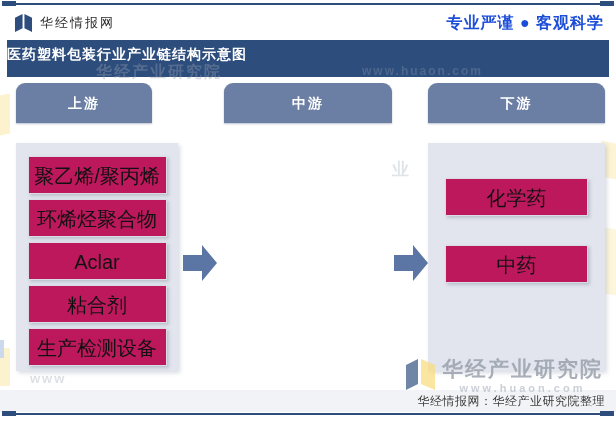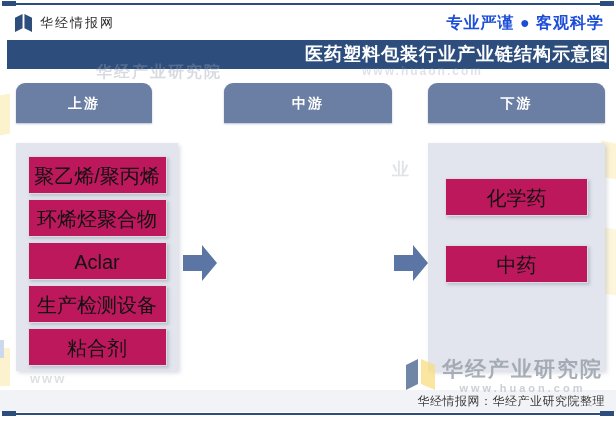--- a/index.html
+++ b/index.html
@@ -13,22 +13,22 @@
   .rule.bottom{top:413px;}
   .rule-cap{position:absolute;width:14px;height:5px;background:#2d4d7d;}
   .cap-tl{left:2px;top:1px;} .cap-tr{right:2px;top:1px;}
   .cap-bl{left:2px;top:411px;} .cap-br{right:2px;top:411px;}
   
   .masthead{position:absolute;top:8px;left:14px;right:12px;height:30px;
     display:flex;justify-content:space-between;align-items:center;}
   .brand{display:flex;align-items:flex-start;gap:7px;font-size:13px;color:#2b2b2b;letter-spacing:2px;}
   .slogan{font-size:16px;color:#1d4ed8;font-weight:bold;letter-spacing:1px;}
   
-  .title-bar{position:absolute;top:40px;left:7px;right:7px;height:29px;background:#2d4d7d;
-    color:#fff;font-size:18px;font-weight:bold;text-align:right;line-height:29px;letter-spacing:1px;}
+  .title-bar{position:absolute;top:40px;left:7px;right:7px;height:37px;background:#2d4d7d;
+    color:#fff;font-size:14px;font-weight:bold;text-align:left;line-height:29px;letter-spacing:1px;}
   
   .col-header{position:absolute;top:83px;height:40px;background:#6b7ea4;border-radius:9px 9px 0 0;
     color:#fff;font-size:14px;font-weight:bold;text-align:center;line-height:40px;letter-spacing:2px;
     box-shadow:0 1px 2px rgba(60,75,105,.35);}
   .hdr1{left:16px;width:136px;}
   .hdr2{left:224px;width:168px;}
   .hdr3{left:428px;width:177px;}
   .panel{position:absolute;top:143px;height:228px;background:#e2e5ed;
     box-shadow:2px 2px 4px rgba(120,130,150,.28);display:flex;flex-direction:column;align-items:center;}
   .pan1{left:16px;width:162px;padding-top:13px;box-sizing:border-box;gap:5px;}
@@ -105,22 +105,22 @@
   <div class="wm-shape ws5"></div>
 
   <div class="col-header hdr1">上游</div>
   <div class="col-header hdr3">下游</div>
   <div class="col-header hdr2">中游</div>
 
   <div class="panel pan1">
     <div class="node">聚乙烯/聚丙烯等</div>
     <div class="node">环烯烃聚合物</div>
     <div class="node">Aclar</div>
+    <div class="node">粘合剂</div>
     <div class="node">生产检测设备</div>
-    <div class="node">粘合剂</div>
   </div>
 
   <svg class="arrow arr1" viewBox="0 0 34 36">
     <polygon points="0,10 19,10 19,0 34,18 19,36 19,26 0,26" fill="#5b76a4"></polygon>
   </svg>
 
 
   <svg class="arrow arr2" viewBox="0 0 34 36">
     <polygon points="0,10 19,10 19,0 34,18 19,36 19,26 0,26" fill="#5b76a4"></polygon>
   </svg>

